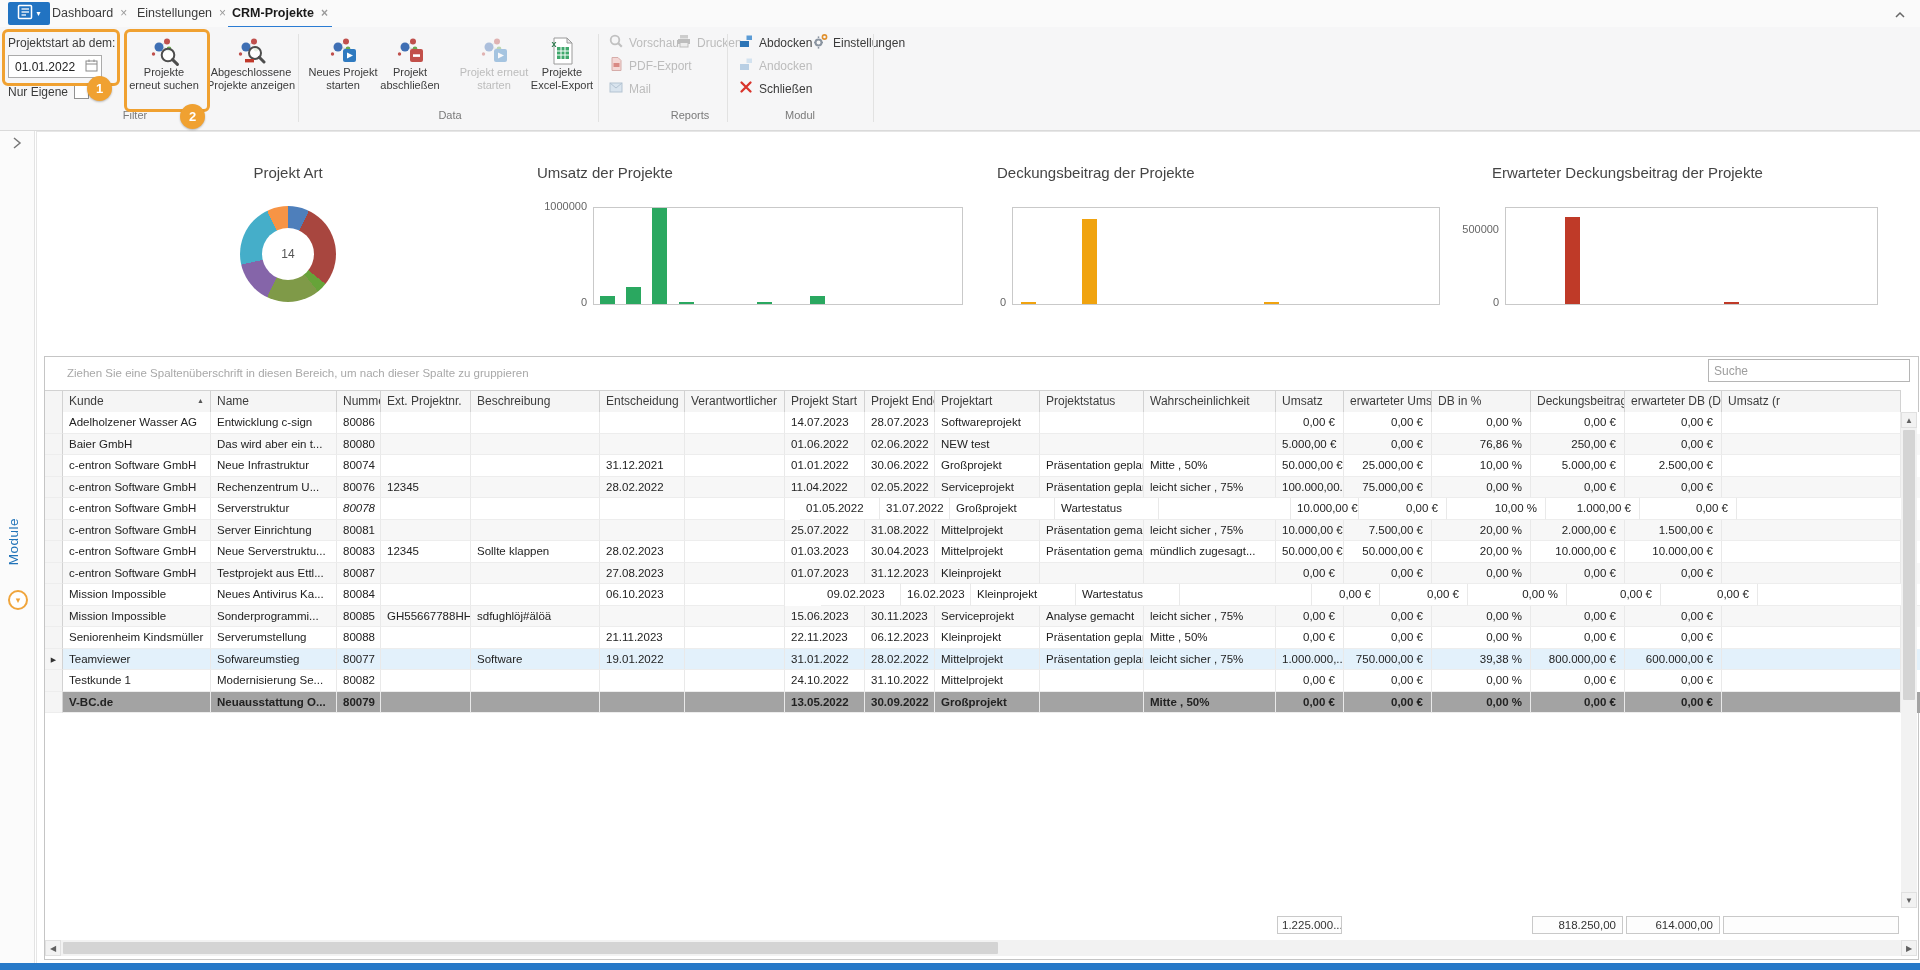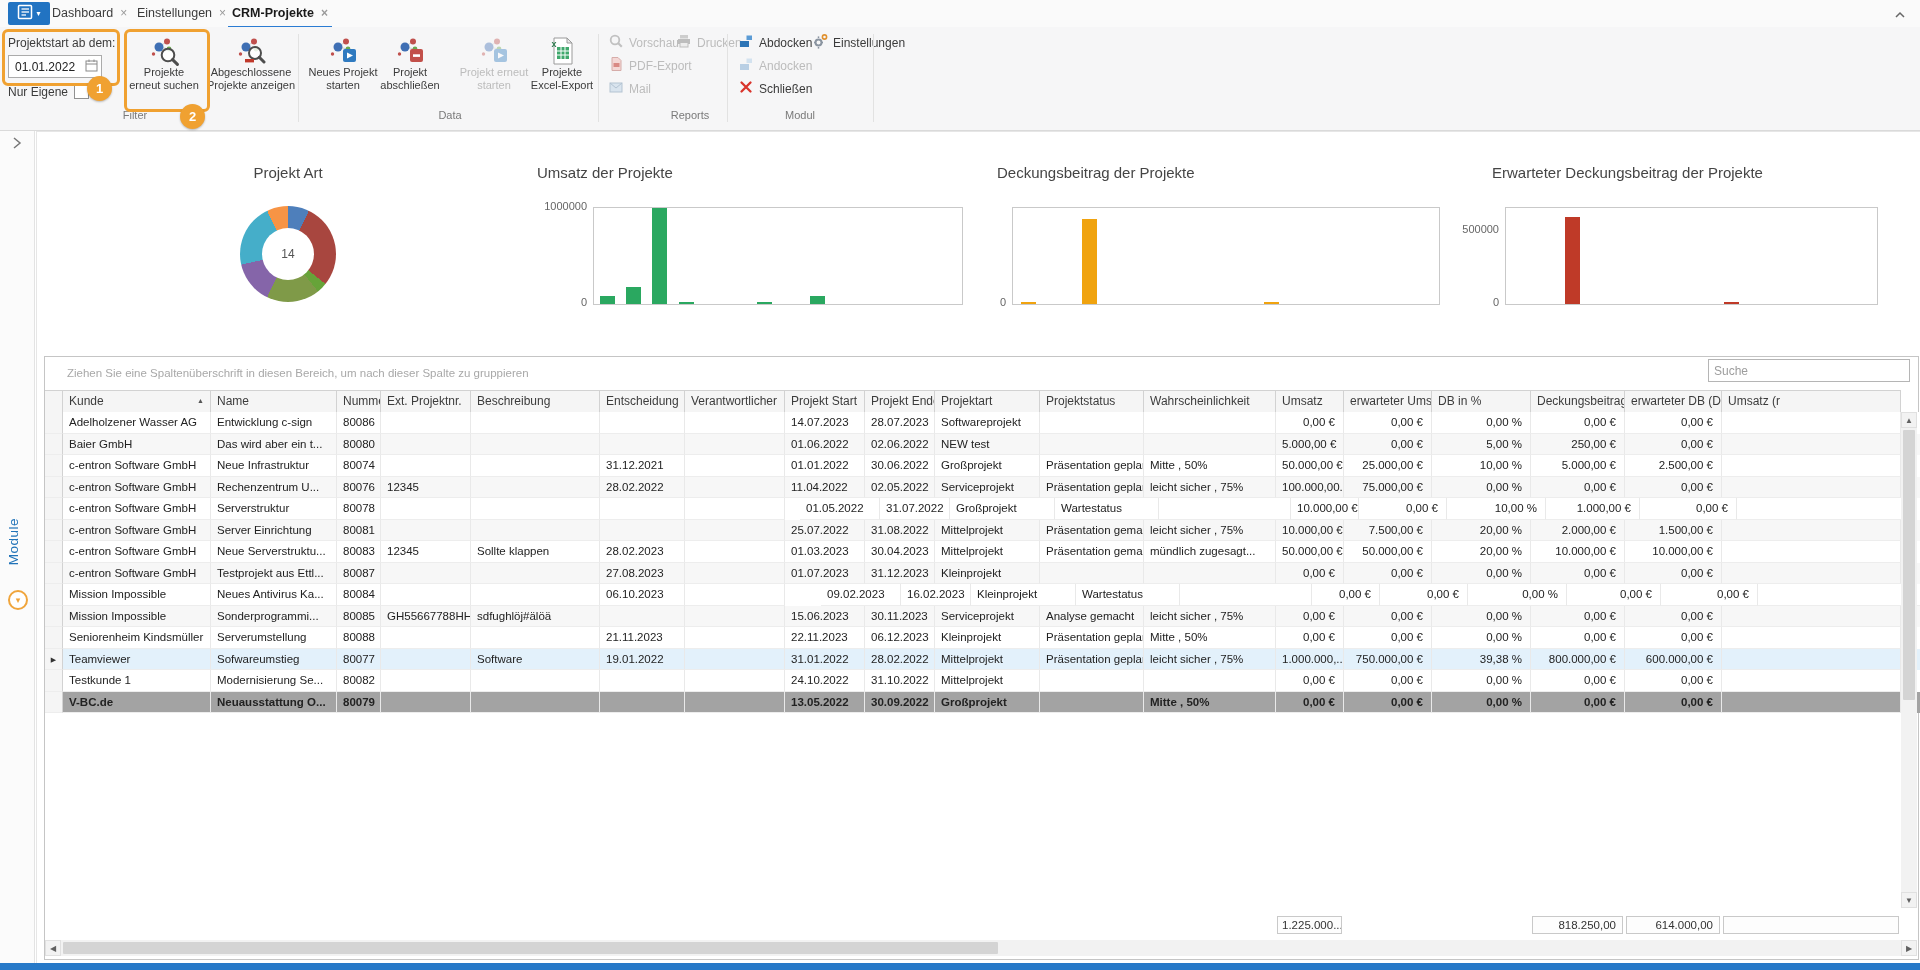--- a/index.html
+++ b/index.html
@@ -398,21 +398,21 @@
       <div class="gcell" style="width: 129px;"></div>
       <div class="gcell" style="width: 85px;"></div>
       <div class="gcell" style="width: 100px;"></div>
       <div class="gcell" style="width: 80px;">01.06.2022</div>
       <div class="gcell" style="width: 70px;">02.06.2022</div>
       <div class="gcell" style="width: 105px;">NEW test</div>
       <div class="gcell" style="width: 104px;"></div>
       <div class="gcell" style="width: 132px;"></div>
       <div class="gcell right" style="width: 68px;">5.000,00 €</div>
       <div class="gcell right" style="width: 88px;">0,00 €</div>
-      <div class="gcell right" style="width: 99px;">5,00 %</div>
+      <div class="gcell right" style="width: 99px;">76,86 %</div>
       <div class="gcell right" style="width: 94px;">250,00 €</div>
       <div class="gcell right" style="width: 97px;">0,00 €</div>
       <div class="gcell right" style="width: 179px;"></div>
     </div>
     <div class="grow" style="background: rgb(255, 255, 255);">
       <div class="gcell sel" style="width: 18px;"></div>
       <div class="gcell" style="width: 148px;">c-entron Software GmbH</div>
       <div class="gcell" style="width: 126px;">Neue Infrastruktur</div>
       <div class="gcell right" style="width: 44px;">80074</div>
       <div class="gcell" style="width: 90px;"></div>
@@ -449,21 +449,21 @@
       <div class="gcell right" style="width: 88px;">75.000,00 €</div>
       <div class="gcell right" style="width: 99px;">0,00 %</div>
       <div class="gcell right" style="width: 94px;">0,00 €</div>
       <div class="gcell right" style="width: 97px;">0,00 €</div>
       <div class="gcell right" style="width: 179px;"></div>
     </div>
     <div class="grow" style="background: rgb(255, 255, 255);">
       <div class="gcell sel" style="width: 18px;"></div>
       <div class="gcell" style="width: 148px;">c-entron Software GmbH</div>
       <div class="gcell" style="width: 126px;">Serverstruktur</div>
-      <div class="gcell right" style="width: 44px;">80078</div>
+      <div class="gcell right" style="width: 44px; font-style: italic;">80078</div>
       <div class="gcell" style="width: 90px;"></div>
       <div class="gcell" style="width: 129px;"></div>
       <div class="gcell" style="width: 85px;"></div>
       <div class="gcell" style="width: 100px;"></div>
       <div class="gcell" style="width: 80px; margin-left: 15px;">01.05.2022</div>
       <div class="gcell" style="width: 70px;">31.07.2022</div>
       <div class="gcell" style="width: 105px;">Großprojekt</div>
       <div class="gcell" style="width: 104px;">Wartestatus</div>
       <div class="gcell" style="width: 132px;"></div>
       <div class="gcell right" style="width: 68px;">10.000,00 €</div>

